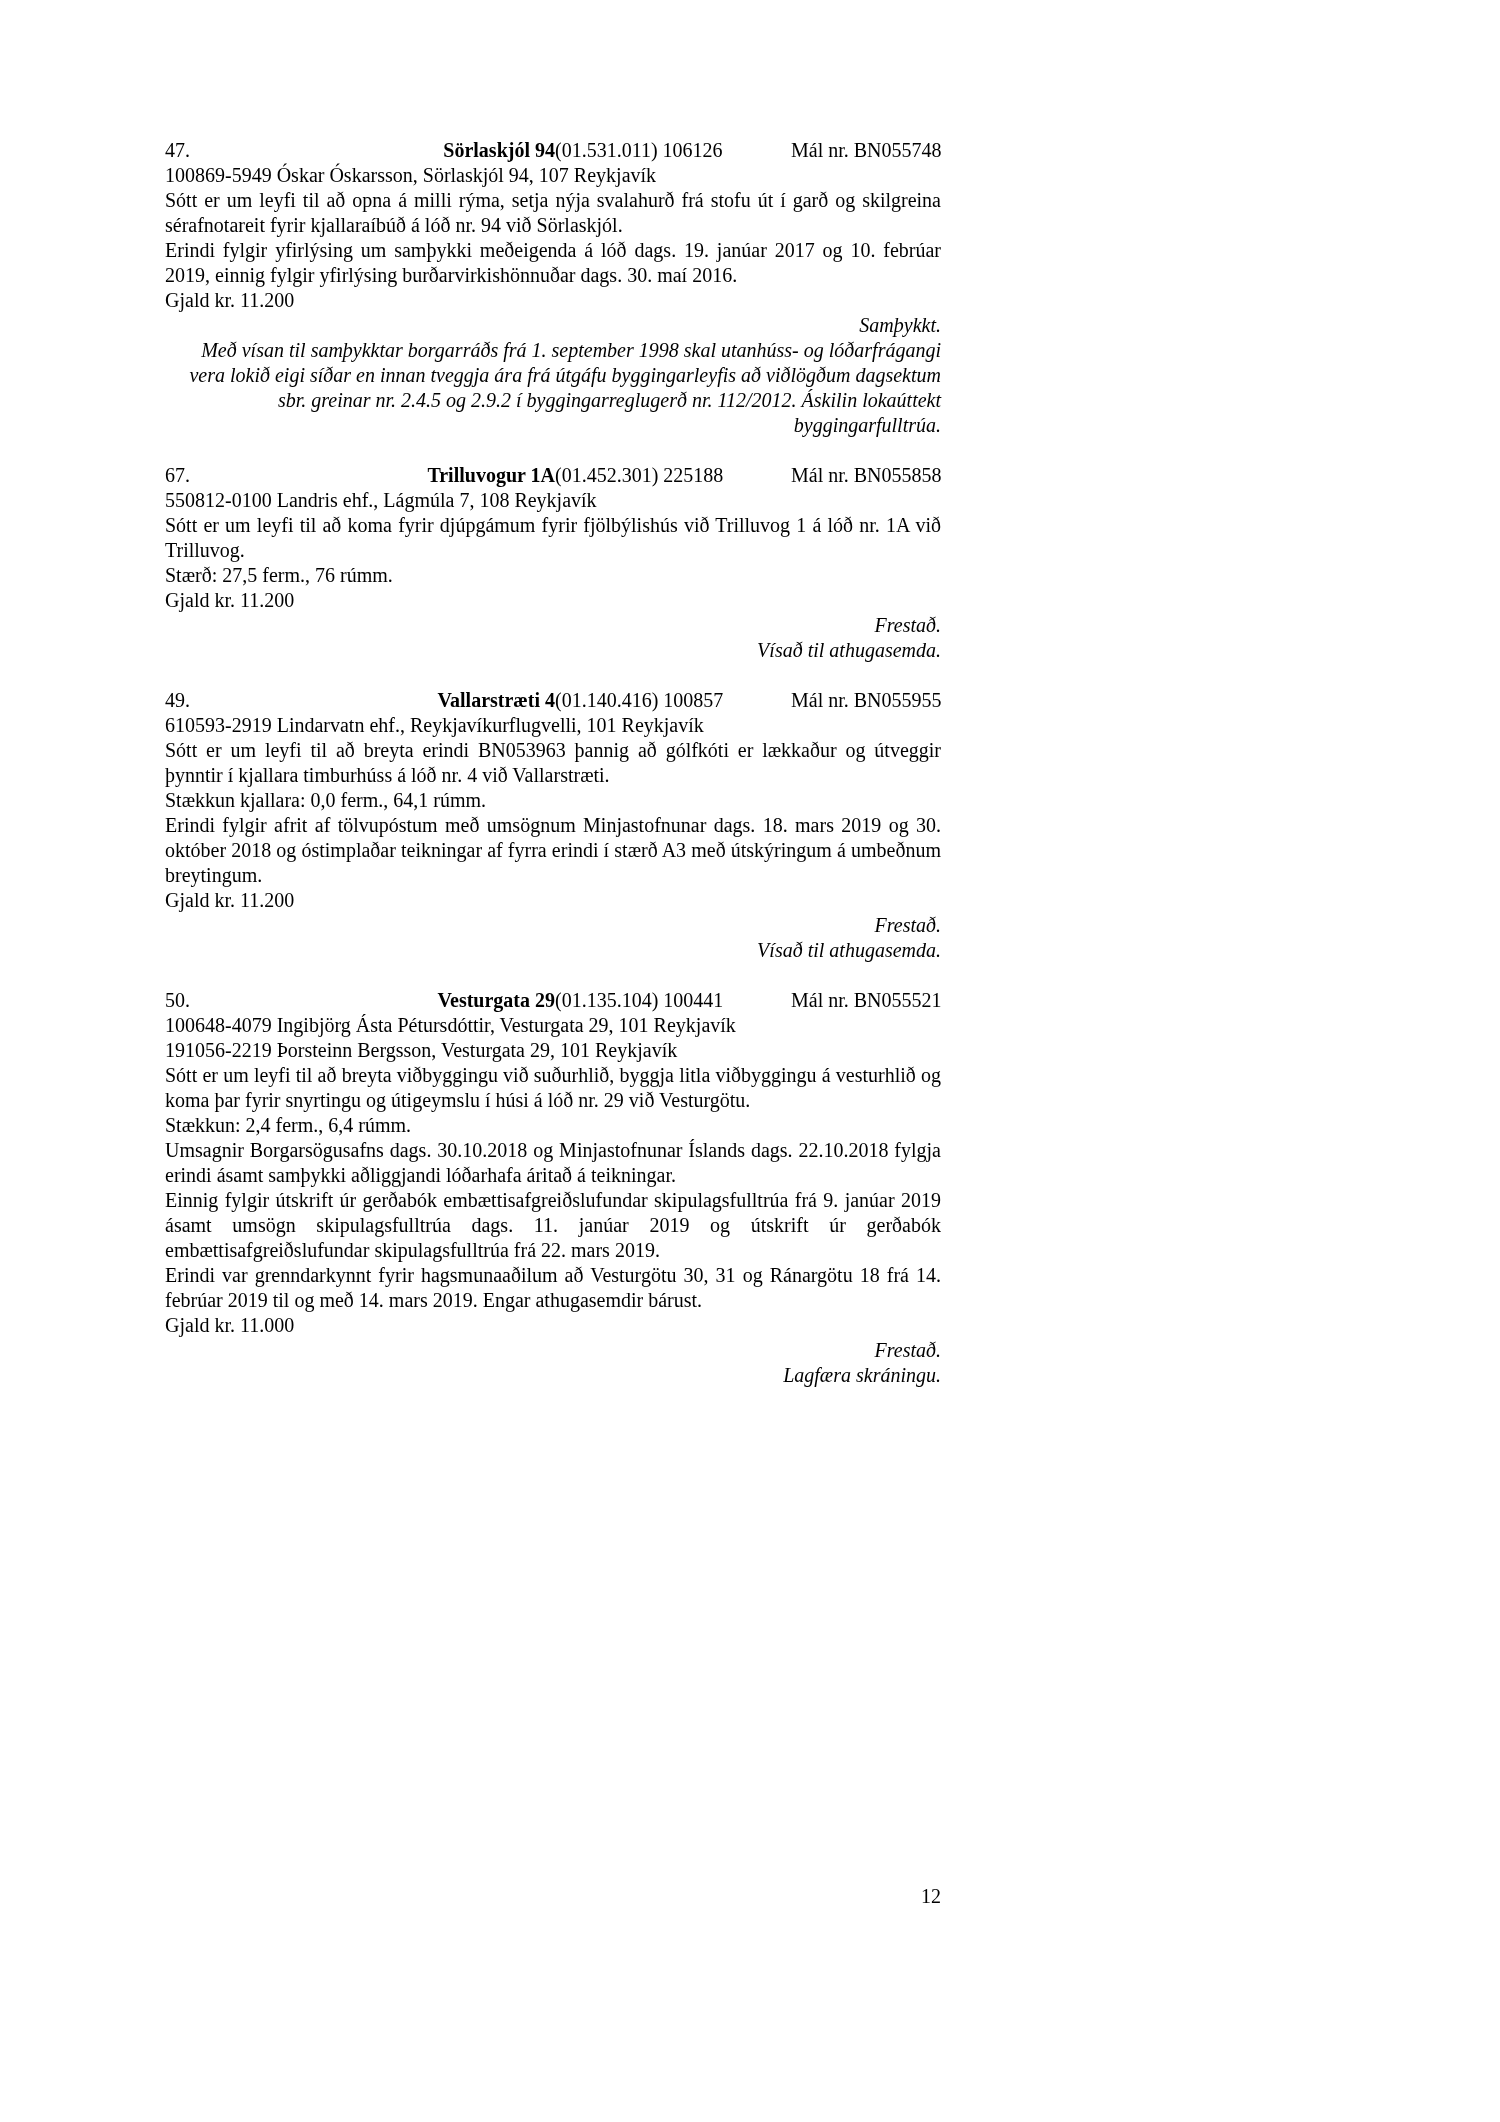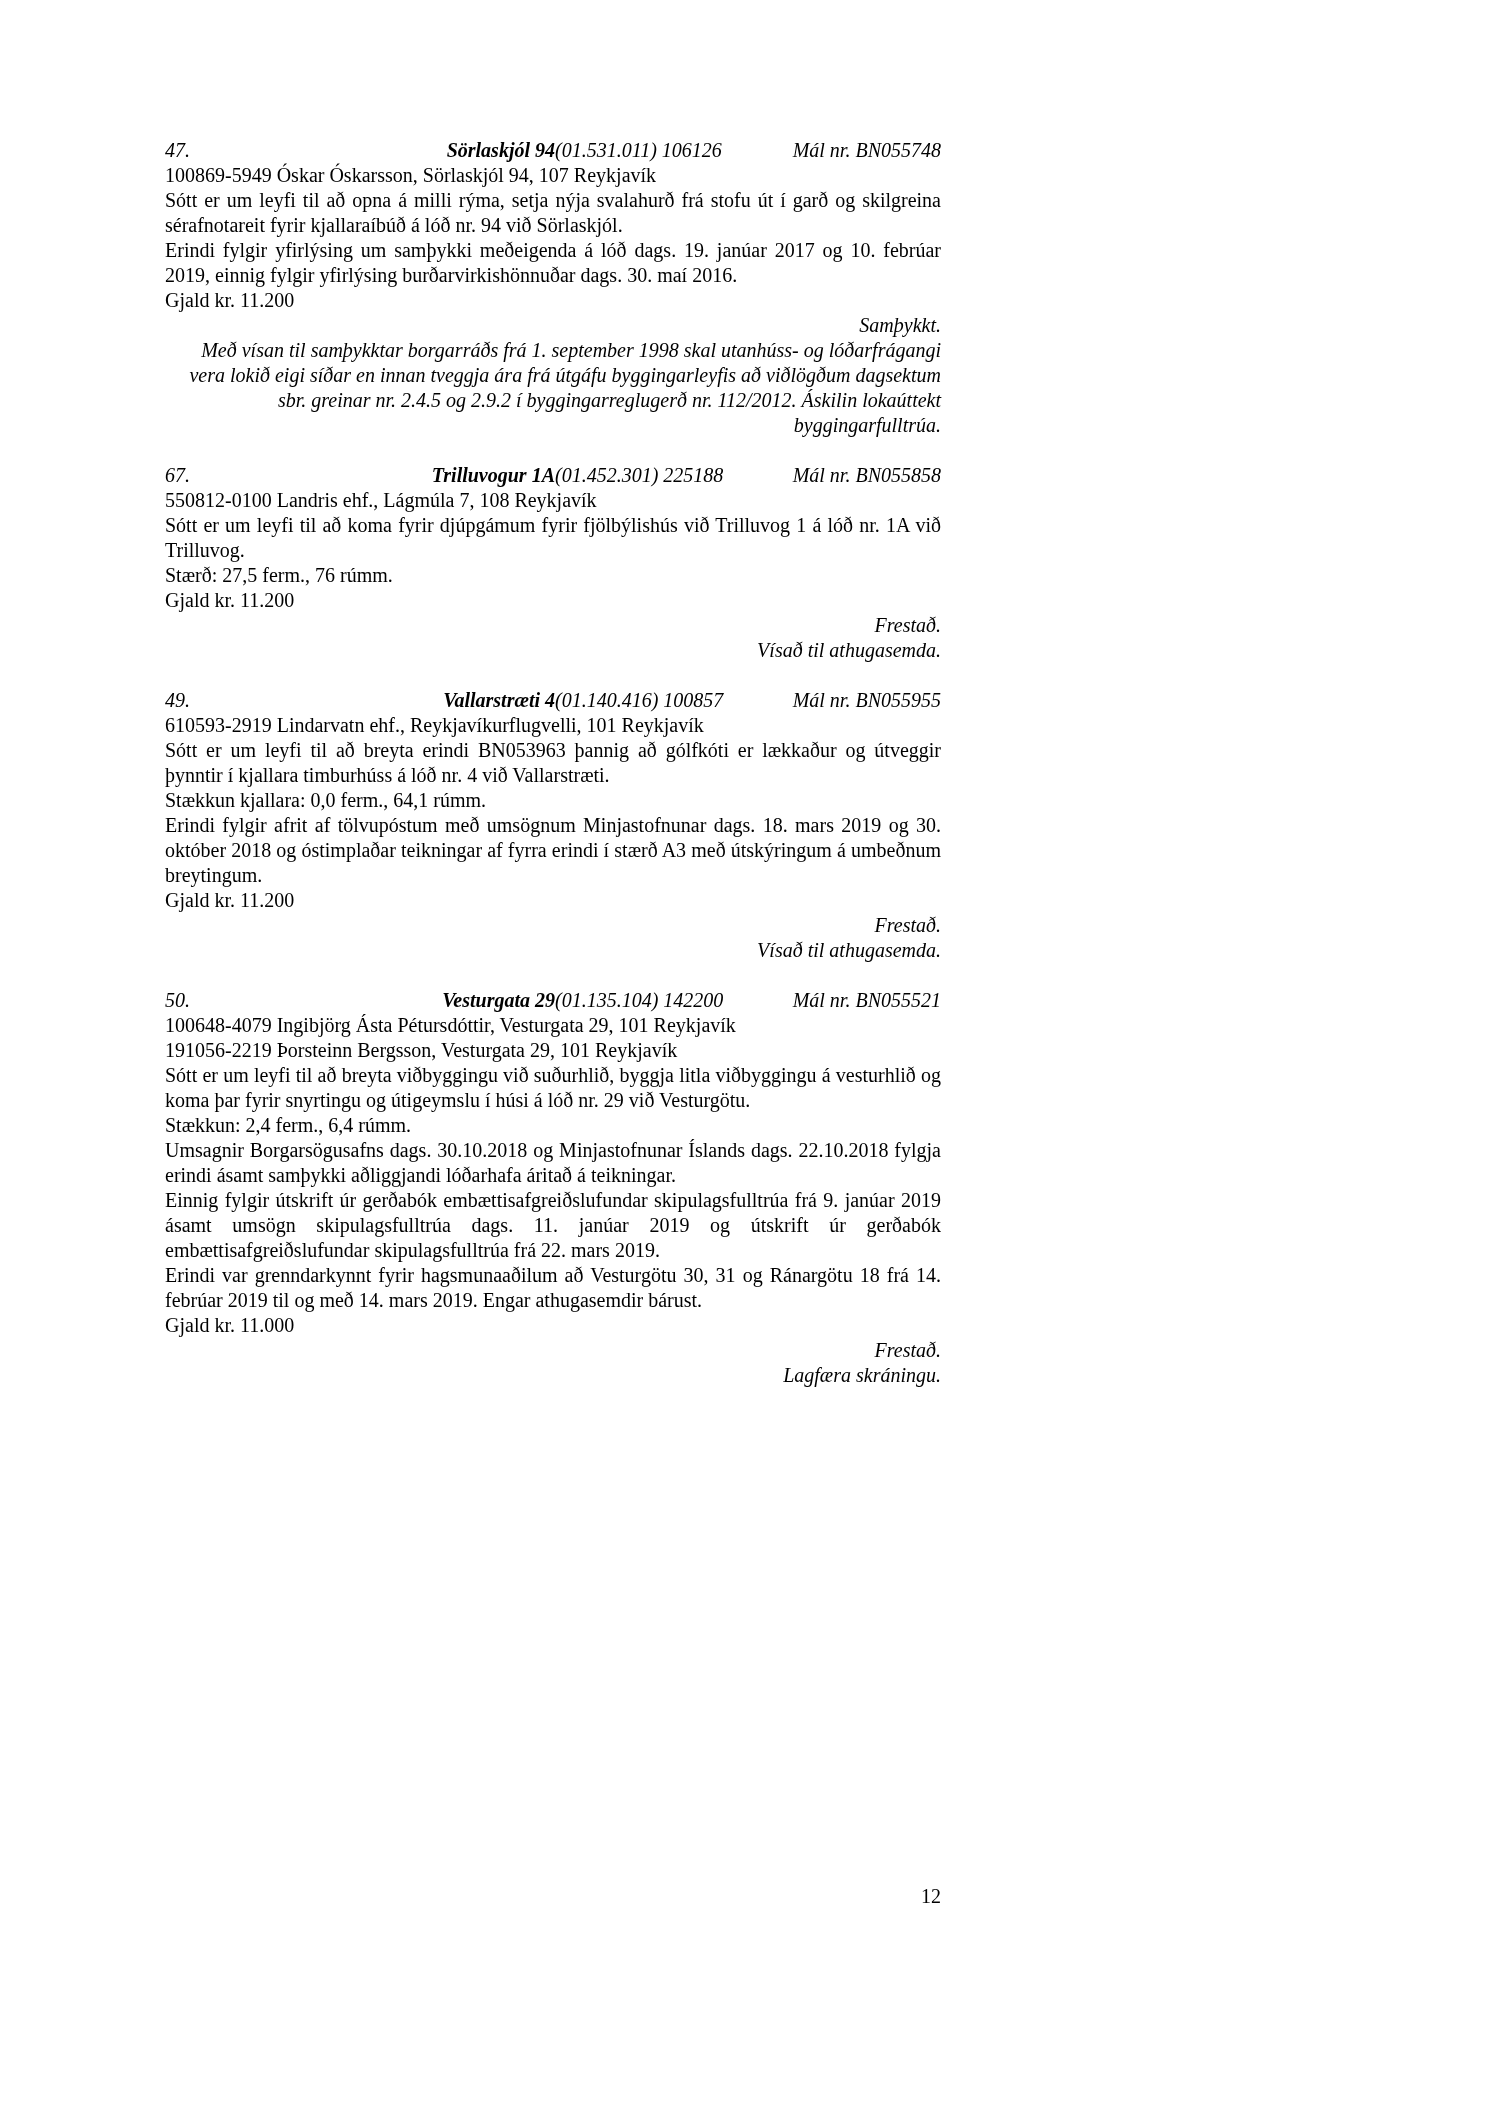--- a/index.html
+++ b/index.html
@@ -17,21 +17,20 @@
   .content {
     position: absolute;
     left: 165px;
     top: 138px;
     width: 776px;
   }
   .item { margin-bottom: 25px; }
   .item-header {
     display: grid;
     grid-template-columns: 55px 335px 236px 150px;
-    font-style: italic;
   }
   .item-num { }
   .item-title { font-weight: bold; text-align: right; }
   .item-ref { }
   .item-case { text-align: right; white-space: nowrap; }
   .item-body { }
   p { margin: 0; }
   .just { text-align: justify; }
   .italic { font-style: italic; text-align: right; }
   .page-num {
@@ -97,21 +96,21 @@
         <p>Gjald kr. 11.200</p>
         <p class="italic">Frestað.</p>
         <p class="italic">Vísað til athugasemda.</p>
       </div>
     </div>
 
     <div class="item">
       <div class="item-header">
         <span class="item-num">50.</span>
         <span class="item-title">Vesturgata 29</span>
-        <span class="item-ref">(01.135.104) 142200</span>
+        <span class="item-ref">(01.135.104) 100441</span>
         <span class="item-case">Mál nr. BN055521</span>
       </div>
       <div class="item-body">
         <p>100648-4079 Ingibjörg Ásta Pétursdóttir, Vesturgata 29, 101 Reykjavík</p>
         <p>191056-2219 Þorsteinn Bergsson, Vesturgata 29, 101 Reykjavík</p>
         <p class="just">Sótt er um leyfi til að breyta viðbyggingu við suðurhlið, byggja litla viðbyggingu á vesturhlið og koma þar fyrir snyrtingu og útigeymslu í húsi á lóð nr. 29 við Vesturgötu.</p>
         <p>Stækkun: 2,4 ferm., 6,4 rúmm.</p>
         <p class="just">Umsagnir Borgarsögusafns dags. 30.10.2018 og Minjastofnunar Íslands dags. 22.10.2018 fylgja erindi ásamt samþykki aðliggjandi lóðarhafa áritað á teikningar.</p>
         <p class="just">Einnig fylgir útskrift úr gerðabók embættisafgreiðslufundar skipulagsfulltrúa frá 9. janúar 2019 ásamt umsögn skipulagsfulltrúa dags. 11. janúar 2019 og útskrift úr gerðabók embættisafgreiðslufundar skipulagsfulltrúa frá 22. mars 2019.</p>
         <p class="just">Erindi var grenndarkynnt fyrir hagsmunaaðilum að Vesturgötu 30, 31 og Ránargötu 18 frá 14. febrúar 2019 til og með 14. mars 2019. Engar athugasemdir bárust.</p>

